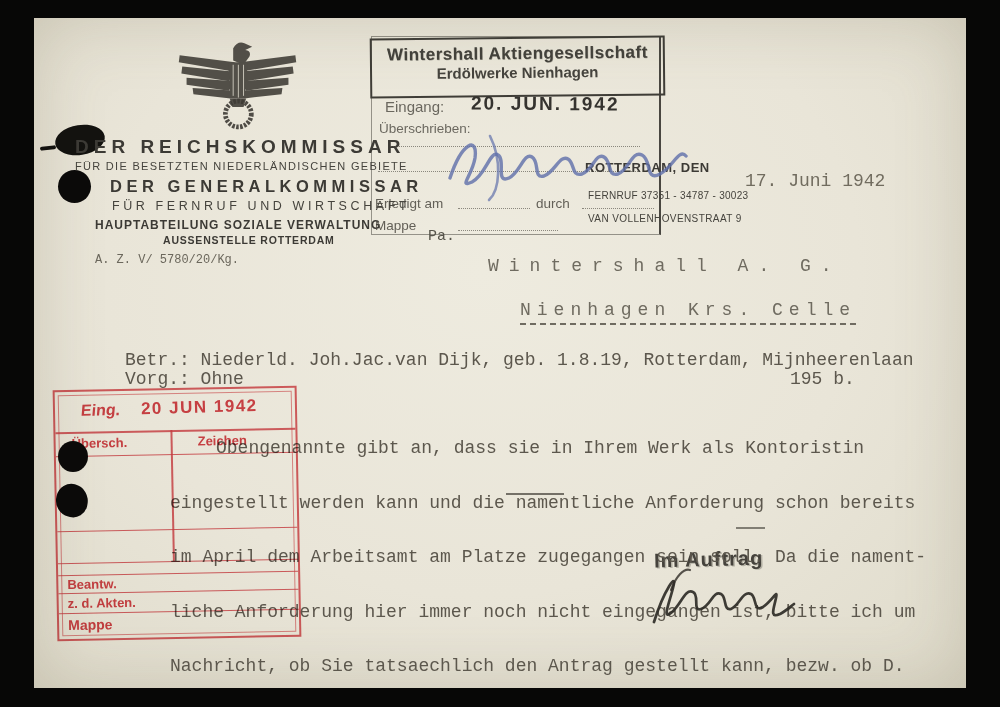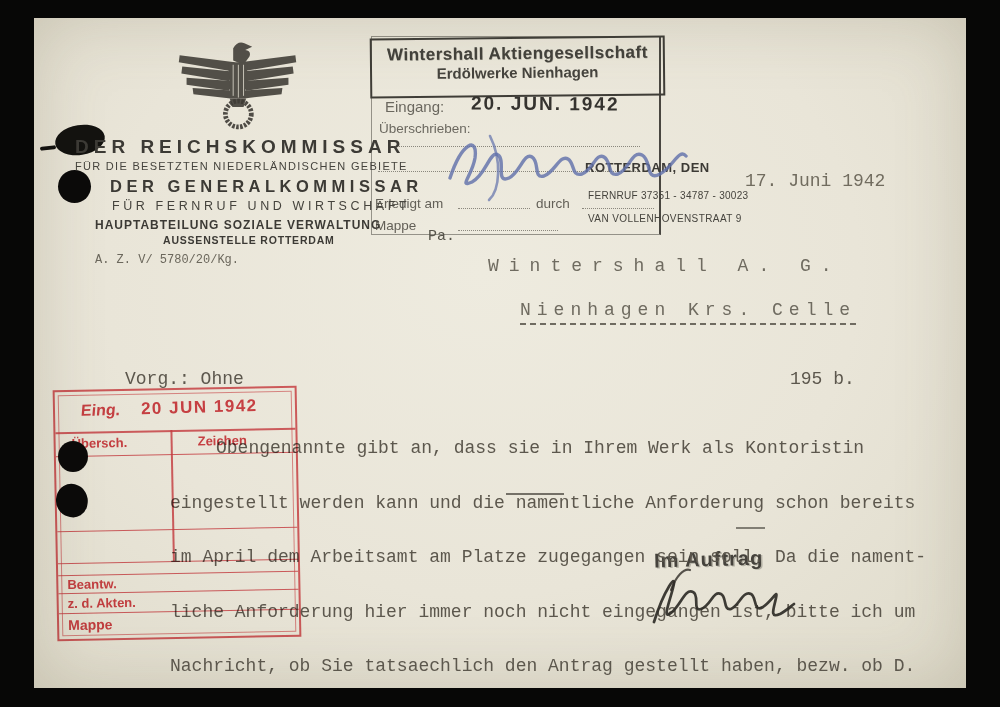--- a/index.html
+++ b/index.html
@@ -103,29 +103,30 @@
   <div class="abs print" style="left:554px;top:159px;font-size:10px;letter-spacing:.4px;color:#45433d;margin-top:36px;">VAN VOLLENHOVENSTRAAT 9</div>
   <div class="abs print" style="left:554px;top:172px;font-size:10px;letter-spacing:.3px;color:#45433d;">FERNRUF 37351 - 34787 - 30023</div>
 
   <div class="abs mono faded" style="left:711px;top:141px;font-size:18px;">17. Juni 1942</div>
 
   <div class="abs mono" style="left:61px;top:223px;font-size:12px;color:#6b675c;">A. Z. V/ 5780/20/Kg.</div>
 
   <div class="abs mono" style="left:454px;top:226px;font-size:18px;letter-spacing:10px;color:#6f6b60;">Wintershall A. G.</div>
   <div class="abs mono" style="left:486px;top:270px;font-size:18px;letter-spacing:6px;color:#6f6b60;border-bottom:2px dashed #6f6b61;padding-bottom:3px;">Nienhagen Krs. Celle</div>
 
+  <div class="abs mono" style="left:91px;top:320px;font-size:18px;">Betr.: Niederld. Joh.Jac.van Dijk, geb. 1.8.19, Rotterdam, Mijnheerenlaan</div>
   <div class="abs mono" style="left:91px;top:339px;font-size:18px;">Vorg.: Ohne</div>
   <div class="abs mono" style="left:756px;top:339px;font-size:18px;">195 b.</div>
 
   <div class="abs mono" style="left:136px;top:373px;width:800px;z-index:2;">
     <div class="body-line">Obengenannte gibt an, dass sie in Ihrem Werk als Kontoristin</div>
     <div class="body-line">eingestellt werden kann und die namentliche Anforderung schon bereits</div>
     <div class="body-line">im April dem Arbeitsamt am Platze zugegangen sein soll. Da die nament-</div>
     <div class="body-line">liche Anforderung hier immer noch nicht eingegangen ist, bitte ich um</div>
-    <div class="body-line">Nachricht, ob Sie tatsaechlich den Antrag gestellt haben, bezw. ob D.</div>
+    <div class="body-line">Nachricht, ob Sie tatsaechlich den Antrag gestellt kann, bezw. ob D.</div>
     <div class="body-line">noch mit einer Einstellung  rechnen kann. Der Verlobte von D. A.J. Kuy-</div>
     
     <div class="abs" style="left:35ch;top:90px;width:6ch;border-top:2px solid rgba(86,82,74,.8);"></div>
     <div class="abs" style="left:59ch;top:124px;width:3ch;border-top:2px solid rgba(86,82,74,.7);"></div>
   </div>
 
   <div class="abs" style="left:21px;top:370px;width:240px;height:247px;border:2px solid rgba(216,70,77,.85);transform:rotate(-1.1deg);mix-blend-mode:multiply;z-index:5;">
     <div class="abs" style="left:3px;top:3px;right:3px;bottom:3px;border:1.5px solid rgba(216,70,77,.6);"></div>
     <div class="rs-line" style="left:0;top:40px;width:100%;height:1.6px;"></div>
     <div class="rs-line" style="left:0;top:64px;width:100%;height:1.4px;"></div>

